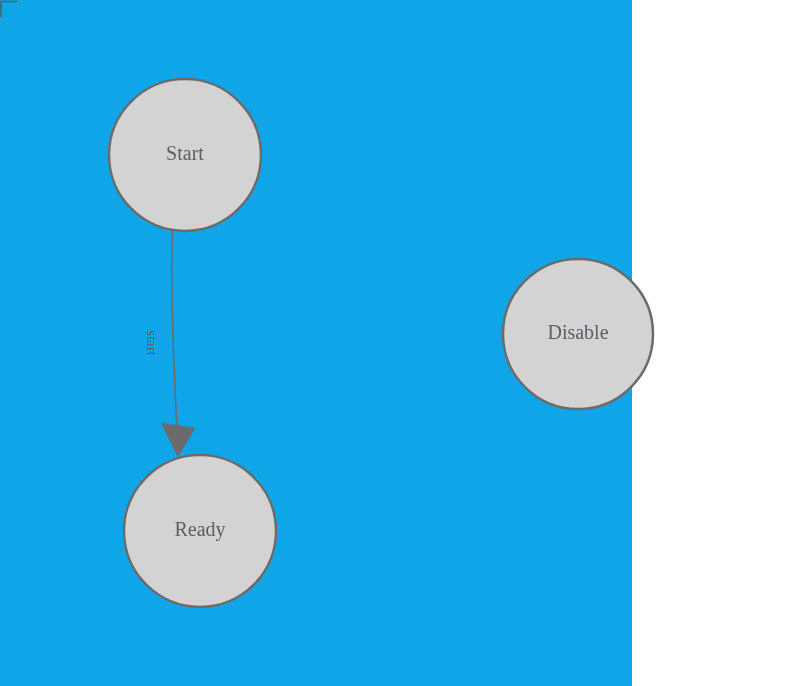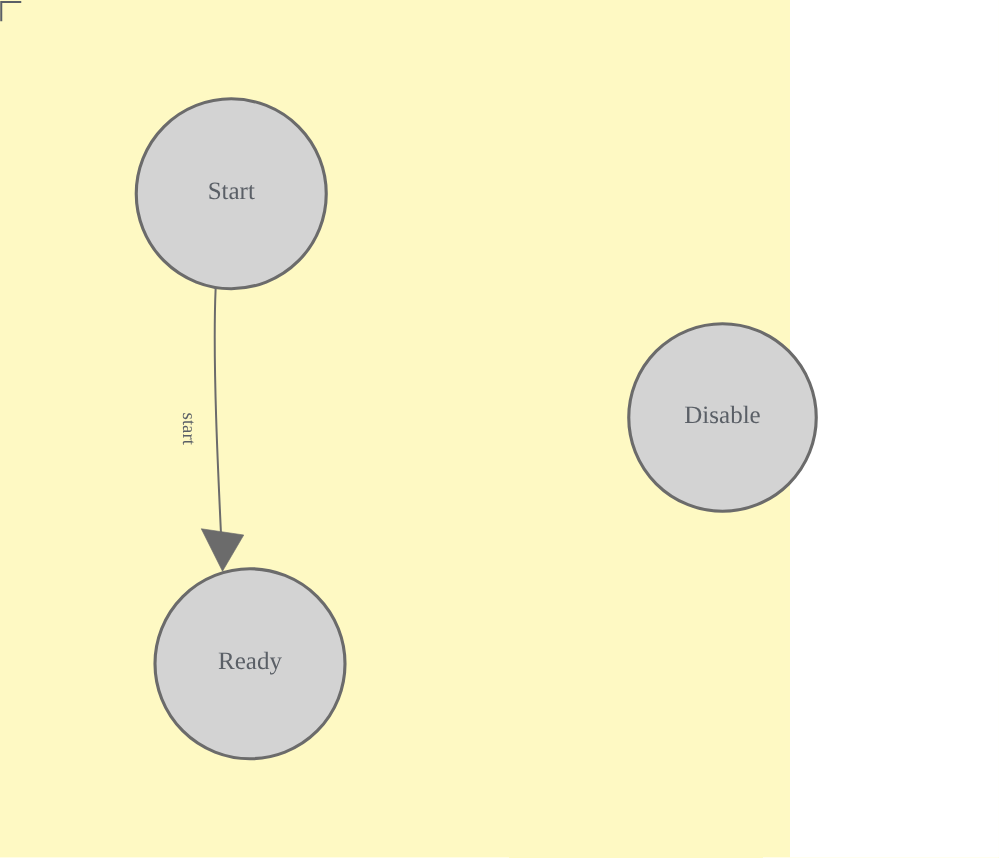--- a/index.html
+++ b/index.html
@@ -39,21 +39,21 @@
     font-size: 15px;
     fill: #5a5f66;
     text-anchor: middle;
     dominant-baseline: middle;
     user-select: none;
   }
 </style>
 </head>
 <body>
 
-<div id="canvas-root" style="width: 632px; height: 686px; background: #fef9c3;">
+<div id="canvas-root" style="width: 632px; height: 686px; background: #0ea5e9;">
 
   <svg id="diagram-svg" width="799" height="686" viewBox="0 0 799 686" xmlns="http://www.w3.org/2000/svg">
 
     <path id="corner-mark" fill="none" stroke="#5a5f66" stroke-width="1.6" stroke-linecap="butt" d="M 1 17 L 1 1.5 L 17 1.5"></path>
 
     <g>
       <path id="edge0-path" fill="none" stroke="#6b6b6b" stroke-width="1.6" stroke-linecap="round" d="M 172.5 231 C 170 290 174.5 380 178 452"></path>
       <polygon id="edge0-arrow" fill="#6b6b6b" stroke="#6b6b6b" stroke-width="0.5" stroke-linejoin="miter" points="161,423 195,428 178,457"></polygon>
       <g id="edge0-label-group" transform="rotate(90 150 343)">
         <text id="edge0-label" class="edge-label" x="150" y="343" fill="#5a5f66">start</text>

